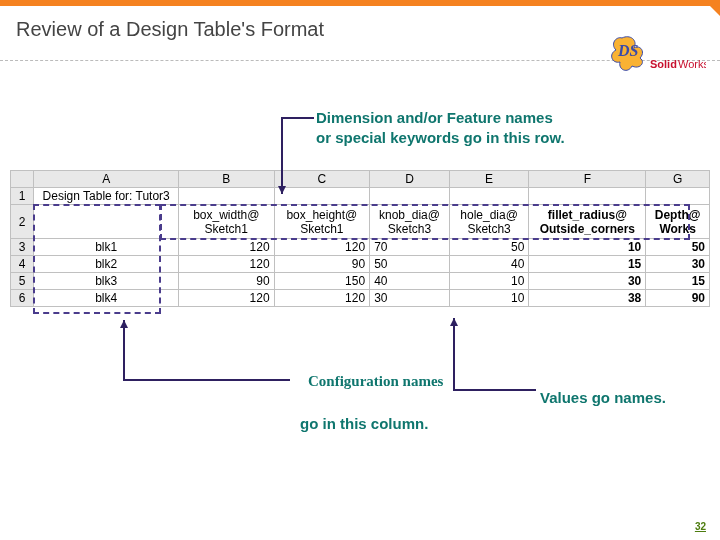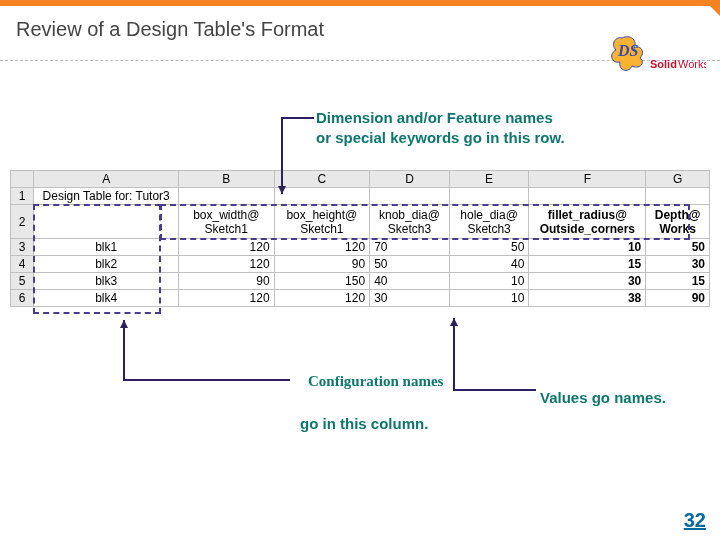--- a/index.html
+++ b/index.html
@@ -98,23 +98,23 @@
   .dashed-top-row {
     top: 204px; left: 160px; width: 530px; height: 36px;
   }
   .dashed-left-col {
     top: 204px; left: 33px; width: 128px; height: 110px;
   }
   .page-num {
     position: absolute;
     bottom: 8px;
     right: 14px;
-    color: #0369a1;
+    color: #4d7c0f;
     font-weight: bold;
-    font-size: 20px;
+    font-size: 10px;
     text-decoration: underline;
   }
   .tr-accent {
     position: absolute;
     top: 0; right: 0;
     width: 0; height: 0;
     border-right: 16px solid #f58220;
     border-bottom: 16px solid transparent;
   }
 </style>

